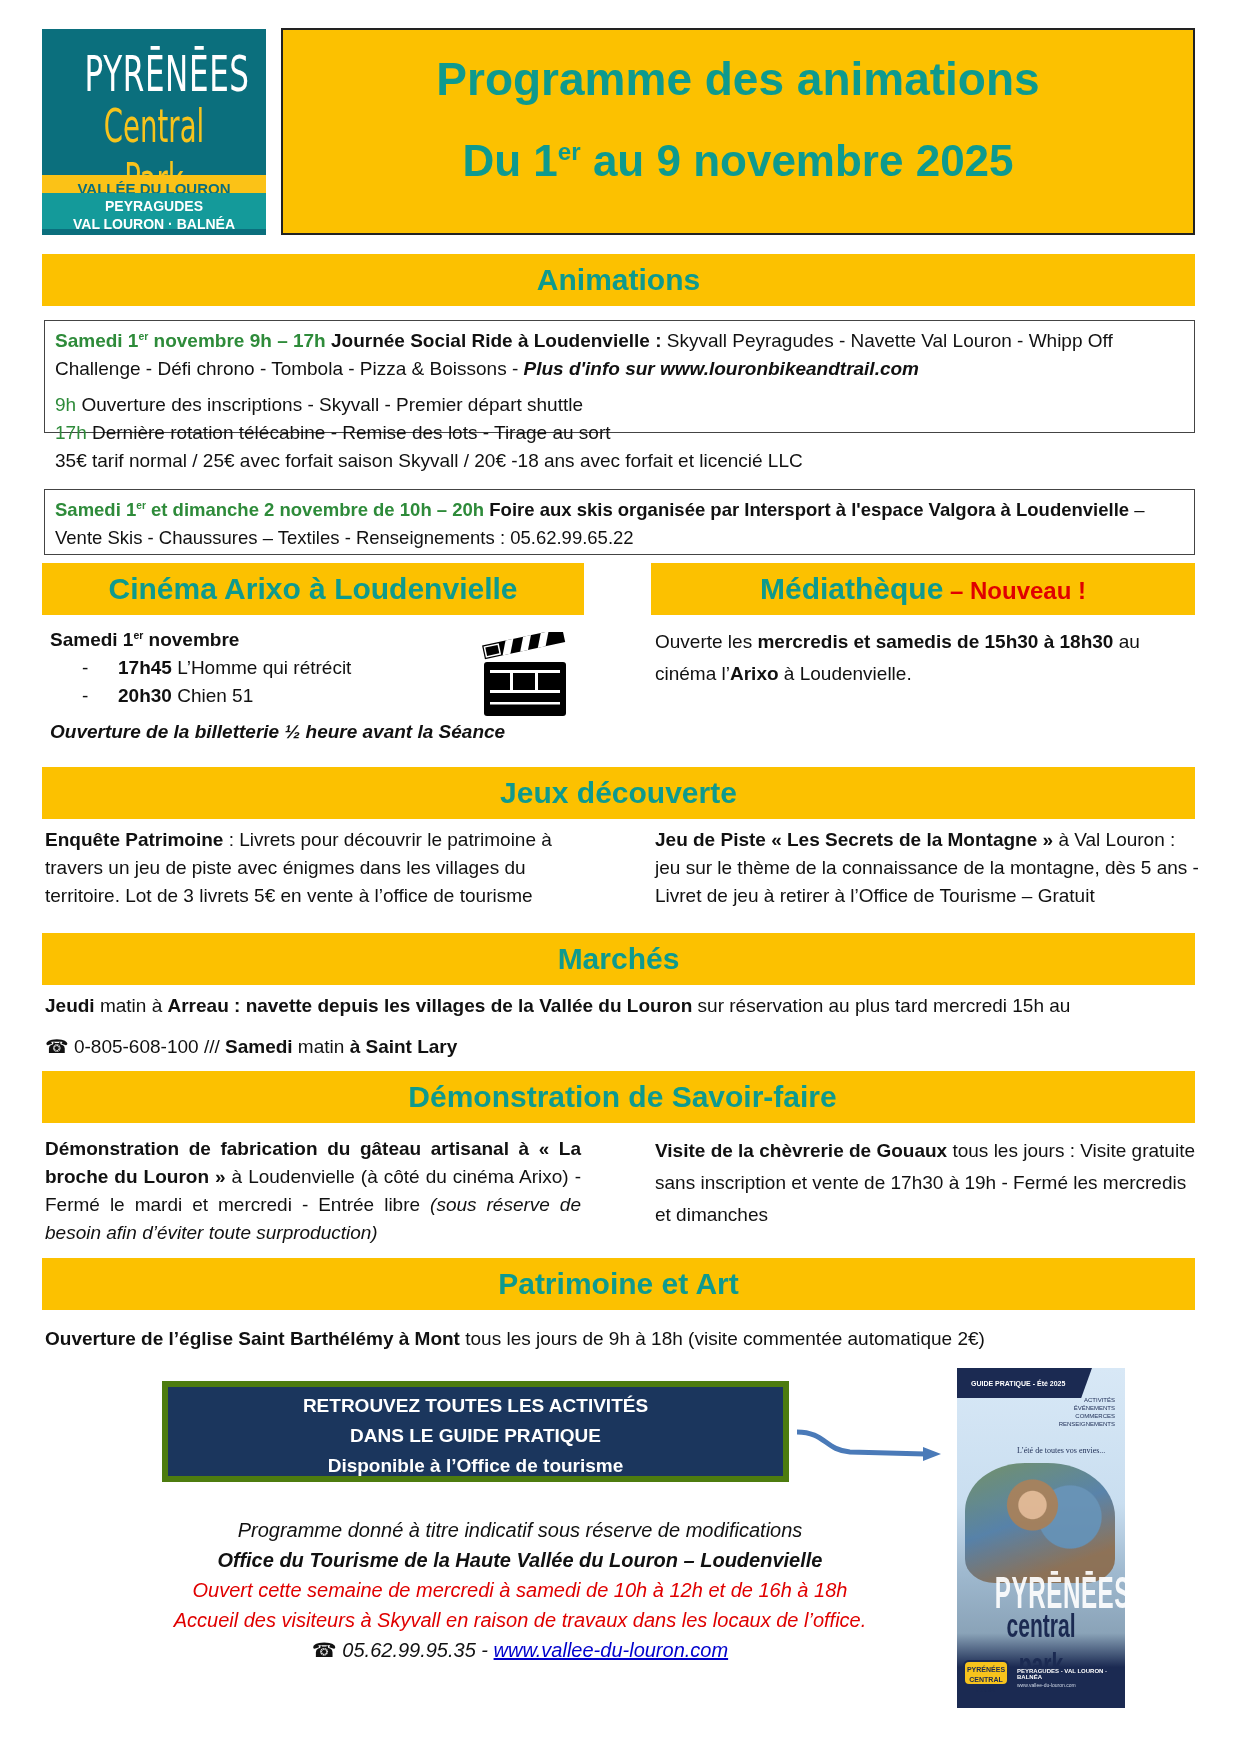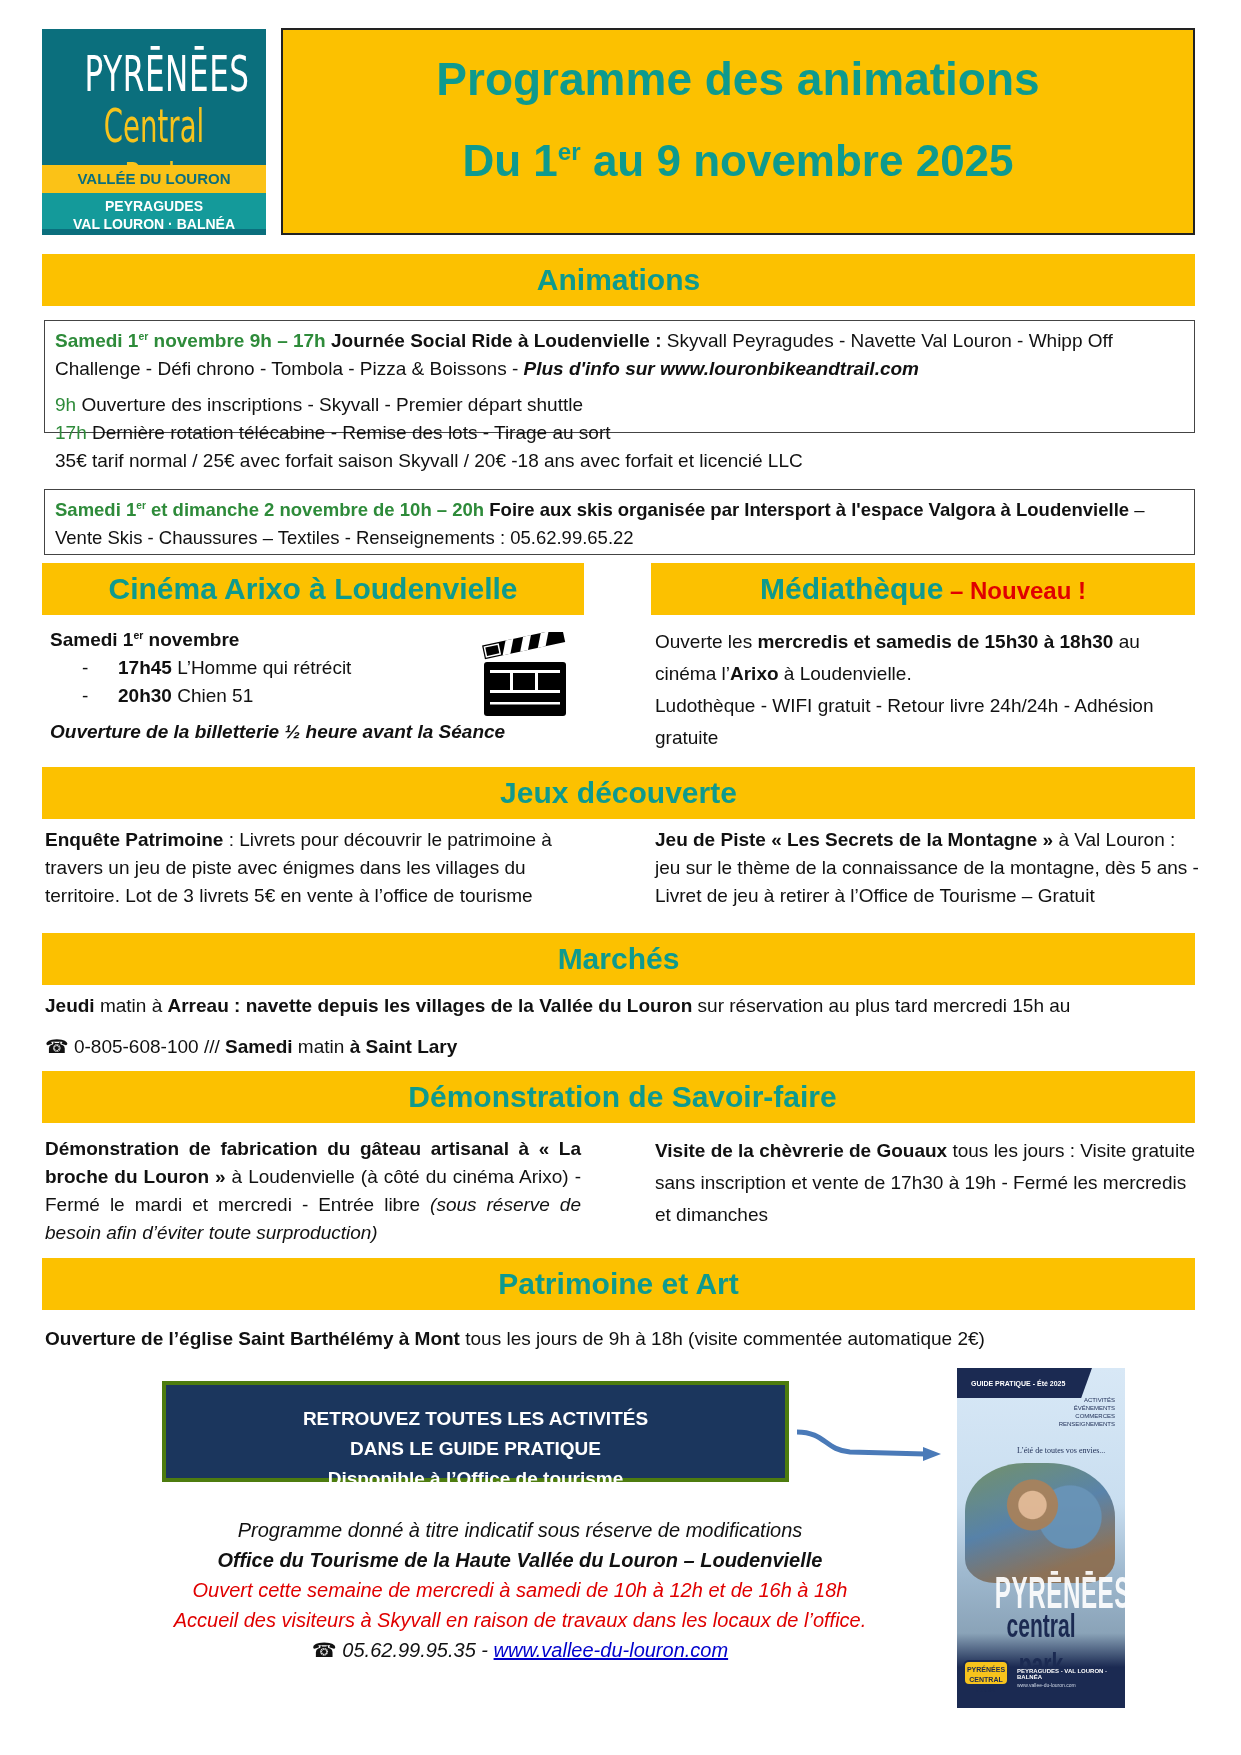--- a/index.html
+++ b/index.html
@@ -7,21 +7,21 @@
   .abs { position: absolute; }
   .green { color: #2e8b3a; }
   .red { color: #e00000; }
   .b { font-weight: bold; }
   .i { font-style: italic; }
 
   
   #logo { left: 42px; top: 29px; width: 224px; height: 206px; background: #0b6f7d; overflow: hidden; }
   #logo .l1 { position: absolute; left: 0; width: 100%; top: 16px; text-align: center; color: #fff; font-size: 50px; letter-spacing: 1px; font-family: "DejaVu Sans", sans-serif; transform: scaleX(0.62); transform-origin: center; font-weight: normal; }
   #logo .l2 { position: absolute; left: 0; width: 100%; top: 70px; text-align: center; color: #f7c31c; font-size: 46px; font-family: "DejaVu Sans", sans-serif; transform: scaleX(0.6); transform-origin: center; }
-  #logo .band { position: absolute; left: 0; top: 136px; width: 100%; height: 28px; background: #fbc217; color: #0b6f7d; font-size: 15px; font-weight: bold; text-align: center; line-height: 28px; }
+  #logo .band { position: absolute; left: 0; top: 146px; width: 100%; height: 28px; background: #fbc217; color: #0b6f7d; font-size: 15px; font-weight: bold; text-align: center; line-height: 28px; }
   #logo .bot { position: absolute; left: 0; top: 164px; width: 100%; height: 36px; background: #149a9a; color: #fff; font-size: 14px; font-weight: bold; text-align: center; line-height: 18px; padding-top: 4px; }
 
   
   #header-box { left: 281px; top: 28px; width: 914px; height: 207px; background: #fcc100; border: 2px solid #222; text-align: center; }
   #header-box .t1 { margin-top: 22px; font-size: 46px; font-weight: bold; color: #0e9a8e; }
   #header-box .t2 { margin-top: 30px; font-size: 44px; font-weight: bold; color: #0e9a8e; }
   sup { font-size: 0.55em; vertical-align: super; line-height: 0; }
 
   .section-bar { background: #fcc100; text-align: center; color: #0e9a8e; font-weight: bold; font-size: 30px; height: 52px; line-height: 52px; }
   .boxed { border: 1.5px solid #444; padding: 6px 10px; font-size: 19px; line-height: 28px; }
@@ -48,21 +48,21 @@
   #marches-l1 { left: 45px; top: 992px; width: 1160px; }
   #marches-l2 { left: 45px; top: 1033px; width: 1160px; }
 
   #sec-demo { left: 42px; top: 1071px; width: 1153px; padding-left: 8px; }
   #demo-left { left: 45px; top: 1135px; width: 536px; line-height: 28px; text-align: justify; }
   #demo-right { left: 655px; top: 1135px; width: 545px; line-height: 32px; }
 
   #sec-patri { left: 42px; top: 1258px; width: 1153px; }
   #patri-line { left: 45px; top: 1325px; width: 1160px; }
 
-  #guide-box { left: 162px; top: 1381px; width: 627px; height: 101px; background: #1b365d; color: #fff; text-align: center; font-weight: bold; font-size: 19px; line-height: 30px; padding-top: 19px; border: 4px solid #4d7c0f; }
+  #guide-box { left: 162px; top: 1381px; width: 627px; height: 101px; background: #1b365d; color: #fff; text-align: center; font-weight: bold; font-size: 19px; line-height: 30px; padding-top: 4px; border: 6px solid #4d7c0f; }
   #arrow { left: 795px; top: 1428px; width: 150px; height: 40px; }
 
   #guide-cover { left: 957px; top: 1368px; width: 168px; height: 340px; background: linear-gradient(180deg, #d8e8f6 0%, #c9def0 40%, #9fb9cf 60%, #8aa3b8 78%, #1b2a52 88%, #1b2a52 100%); overflow: hidden; }
   #guide-cover .topband { position: absolute; left: 0; top: 0; width: 135px; height: 30px; background: #1b2a52; clip-path: polygon(0 0, 100% 0, 92% 100%, 0 100%); color: #fff; font-size: 7px; font-weight: bold; padding: 12px 0 0 14px; }
   #guide-cover .cats { position: absolute; right: 10px; top: 28px; color: #1b2a52; font-size: 6px; line-height: 8px; text-align: right; }
   #guide-cover .tag { position: absolute; left: 60px; top: 78px; color: #1b2a52; font-size: 8px; font-family: "Liberation Serif", serif; }
   #guide-cover .photo { position: absolute; left: 8px; top: 95px; width: 150px; height: 120px; border-radius: 40% 45% 20% 20%; background: radial-gradient(circle at 45% 35%, #e2b48c 0 12%, #a07850 13% 22%, transparent 23%), radial-gradient(circle at 70% 45%, #5e8bb0 0 25%, transparent 26%), linear-gradient(160deg, #6a8a5a, #4d7aa3 45%, #8b6a4a 80%); opacity: 0.9; }
   #guide-cover .big1 { position: absolute; left: 0; width: 100%; top: 200px; text-align: center; color: #fff; font-size: 44px; font-weight: bold; transform: scaleX(0.55); letter-spacing: 1px; opacity: 0.92; }
   #guide-cover .big2 { position: absolute; left: 0; width: 100%; top: 238px; text-align: center; color: #1b2a52; font-size: 34px; font-weight: bold; transform: scaleX(0.62); }
   #guide-cover .badge { position: absolute; left: 6px; top: 292px; width: 46px; height: 26px; background: #f7c31c; border: 2px solid #1b2a52; border-radius: 6px; color: #1b2a52; font-size: 7px; font-weight: bold; text-align: center; line-height: 10px; padding-top: 3px; }
@@ -124,21 +124,20 @@
   <rect x="10" y="38" width="70" height="3" fill="#fff"></rect>
   <rect x="10" y="58" width="70" height="3" fill="#fff"></rect>
   <rect x="10" y="70" width="70" height="2.5" fill="#fff"></rect>
   <rect x="30" y="38" width="3" height="23" fill="#fff"></rect>
   <rect x="55" y="38" width="3" height="23" fill="#fff"></rect>
 </svg>
 
 <div id="sec-media" class="abs section-bar"><span>Médiathèque</span><span class="red" style="font-size:24px"> – Nouveau !</span></div>
 <div id="media-body" class="abs p">
   <div><span>Ouverte les </span><span class="b">mercredis et samedis de 15h30 à 18h30</span><span> au cinéma l’</span><span class="b">Arixo</span><span> à Loudenvielle.</span></div>
-  <div>Ludothèque - WIFI gratuit - Retour livre 24h/24h - Adhésion gratuite</div>
 </div>
 
 <div id="sec-jeux" class="abs section-bar">Jeux découverte</div>
 <div id="jeux-left" class="abs p"><span class="b">Enquête Patrimoine</span><span> : Livrets pour découvrir le patrimoine à travers un jeu de piste avec énigmes dans les villages du territoire. Lot de 3 livrets 5€ en vente à l’office de tourisme</span></div>
 <div id="jeux-right" class="abs p"><span class="b">Jeu de Piste « Les Secrets de la Montagne »</span><span> à Val Louron : jeu sur le thème de la connaissance de la montagne, dès 5 ans - Livret de jeu à retirer à l’Office de Tourisme – Gratuit</span></div>
 
 <div id="sec-marches" class="abs section-bar">Marchés</div>
 <div id="marches-l1" class="abs p"><span class="b">Jeudi</span><span> matin à </span><span class="b">Arreau : navette depuis les villages de la Vallée du Louron</span><span> sur réservation au plus tard mercredi 15h au</span></div>
 <div id="marches-l2" class="abs p"><span>☎</span><span> 0-805-608-100 /// </span><span class="b">Samedi</span><span> matin </span><span class="b">à Saint Lary</span></div>
 

